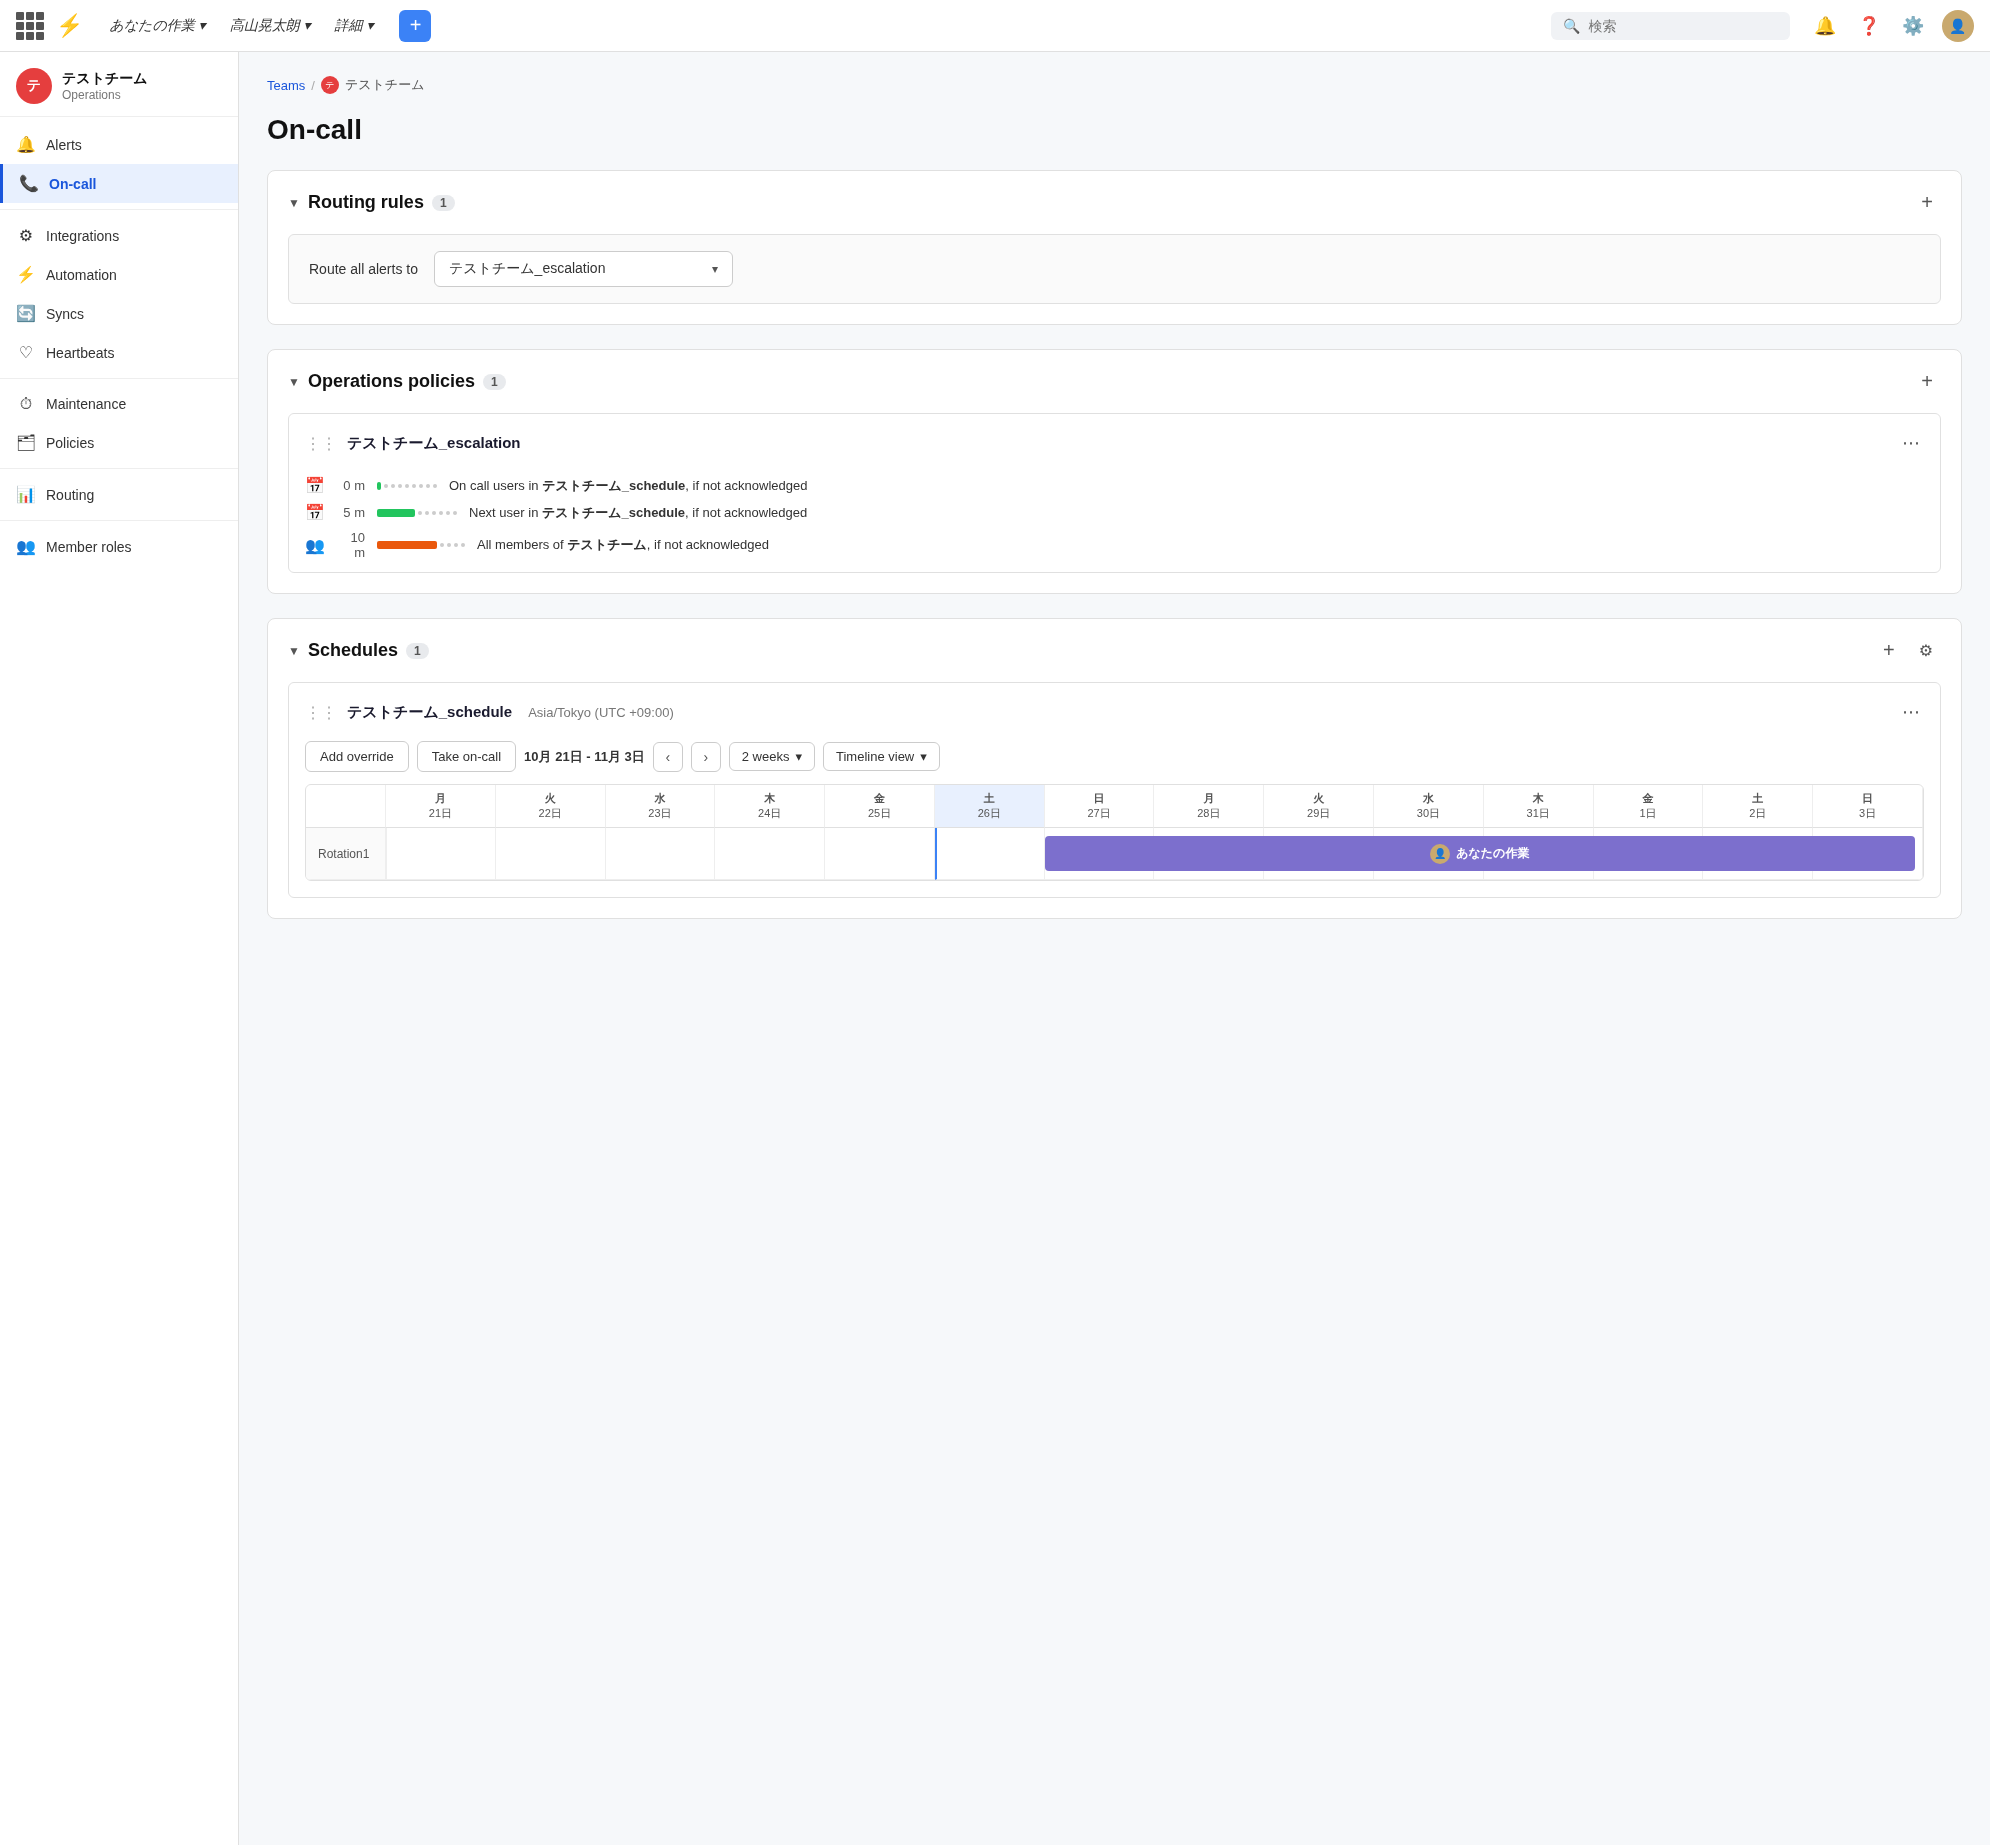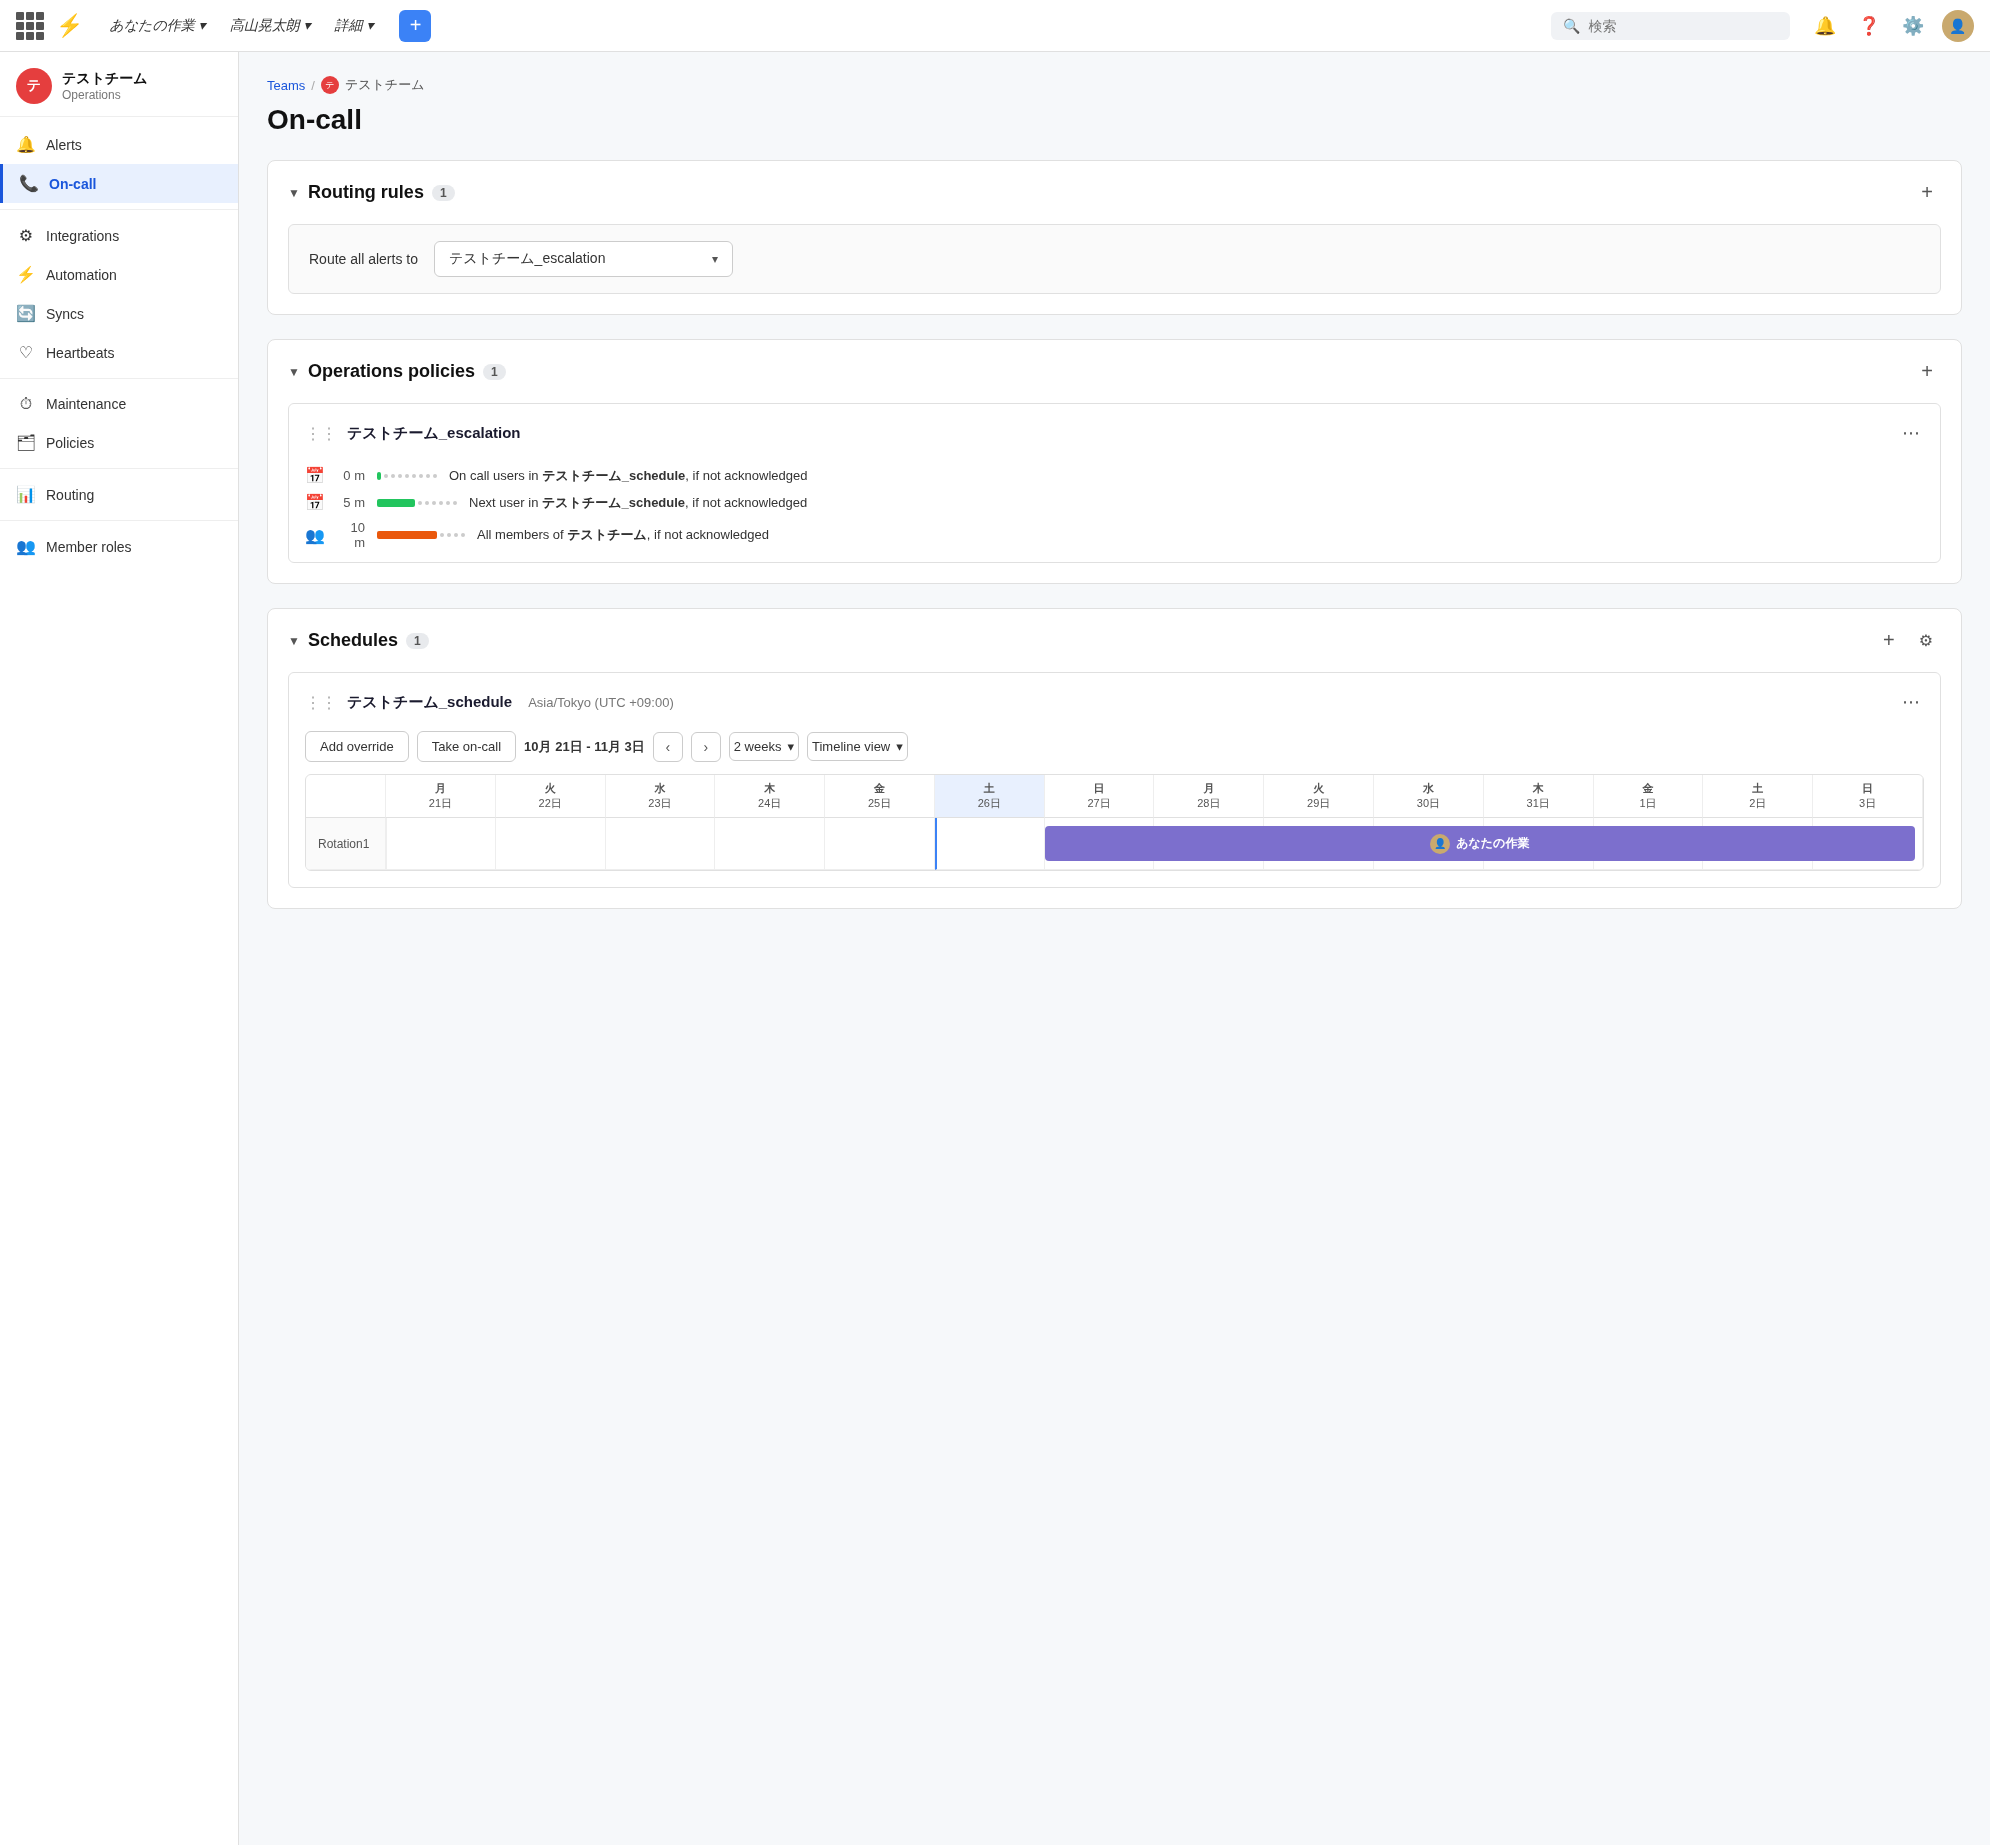--- a/index.html
+++ b/index.html
@@ -31,21 +31,21 @@
     .sidebar-team-name { font-weight: 700; font-size: 14px; color: #111; }
     .sidebar-team-sub { font-size: 12px; color: #777; }
     .sidebar-nav { padding: 8px 0; }
     .sidebar-item { display: flex; align-items: center; gap: 10px; padding: 10px 16px; cursor: pointer; color: #333; font-size: 14px; border-radius: 0; }
     .sidebar-item.active { background: #e8f0fe; color: #1a56db; font-weight: 600; border-left: 3px solid #1a56db; }
     .sidebar-item .icon { font-size: 16px; width: 20px; text-align: center; flex-shrink: 0; }
     .sidebar-divider { height: 1px; background: #eee; margin: 6px 0; }
 
     
     .main { flex: 1; overflow-y: auto; padding: 24px 28px; }
-    .breadcrumb { display: flex; align-items: center; gap: 6px; font-size: 13px; color: #555; margin-bottom: 10px; }
+    .breadcrumb { display: flex; align-items: center; gap: 6px; font-size: 13px; color: #555; margin-bottom: 20px; }
     .breadcrumb-sep { color: #aaa; }
     .breadcrumb-team-icon { width: 18px; height: 18px; border-radius: 50%; background: #e53e3e; display: inline-flex; align-items: center; justify-content: center; color: #fff; font-size: 9px; }
     .page-title { font-size: 28px; font-weight: 700; color: #111; margin-bottom: 24px; }
 
     
     .section { background: #fff; border: 1px solid #e0e0e0; border-radius: 8px; margin-bottom: 24px; overflow: hidden; }
     .section-header { display: flex; align-items: center; padding: 16px 20px; gap: 8px; }
     .section-header-left { display: flex; align-items: center; gap: 8px; flex: 1; cursor: pointer; }
     .section-chevron { color: #555; font-size: 12px; }
     .section-title { font-size: 18px; font-weight: 700; color: #111; }
@@ -78,21 +78,21 @@
     .schedule-header { display: flex; align-items: center; padding: 14px 16px; gap: 10px; }
     .schedule-drag { color: #aaa; cursor: grab; font-size: 16px; }
     .schedule-name { font-weight: 700; font-size: 15px; }
     .schedule-tz { font-size: 13px; color: #777; margin-left: 6px; }
     .schedule-spacer { flex: 1; }
     .schedule-more { color: #555; cursor: pointer; font-size: 18px; padding: 4px; }
     .schedule-controls { display: flex; align-items: center; gap: 8px; padding: 0 16px 12px; }
     .sch-btn { border: 1px solid #ccc; border-radius: 6px; padding: 7px 14px; background: #fff; cursor: pointer; font-size: 13px; color: #333; }
     .sch-range { font-size: 13px; font-weight: 600; color: #333; }
     .sch-nav { border: 1px solid #ccc; border-radius: 6px; width: 30px; height: 30px; background: #fff; cursor: pointer; display: flex; align-items: center; justify-content: center; font-size: 14px; color: #555; }
-    .sch-select { border: 1px solid #ccc; border-radius: 6px; padding: 6px 4px; background: #fff; cursor: pointer; font-size: 13px; color: #333; display: flex; align-items: center; gap: 6px; }
+    .sch-select { border: 1px solid #ccc; border-radius: 6px; padding: 6px 12px; background: #fff; cursor: pointer; font-size: 13px; color: #333; display: flex; align-items: center; gap: 6px; }
 
     
     .cal-container { margin: 0 16px 16px; border: 1px solid #e0e0e0; border-radius: 6px; overflow: hidden; }
     .cal-final-label { background: #f5f5f5; padding: 6px 12px; font-size: 11px; font-weight: 700; color: #555; letter-spacing: 0.5px; border-bottom: 1px solid #e0e0e0; }
     .cal-grid { display: grid; grid-template-columns: 80px repeat(14, 1fr); }
     .cal-header-cell { text-align: center; padding: 6px 2px; font-size: 11px; color: #555; border-bottom: 1px solid #e0e0e0; border-right: 1px solid #eee; display: flex; flex-direction: column; align-items: center; }
     .cal-header-cell.today { background: #e8f0fe; }
     .cal-header-cell .day-name { font-weight: 600; }
     .cal-header-cell .day-num { }
     .cal-row-label { padding: 8px 12px; font-size: 12px; color: #555; border-right: 1px solid #eee; display: flex; align-items: center; background: #fafafa; border-bottom: 1px solid #eee; }

